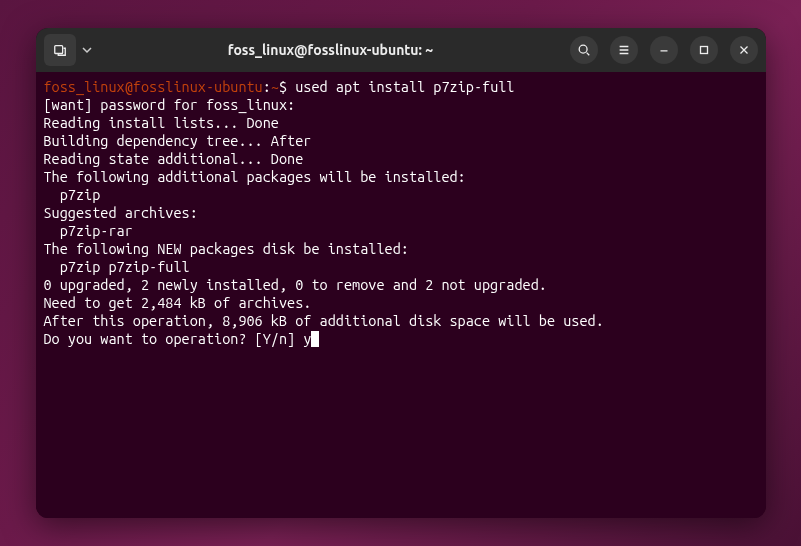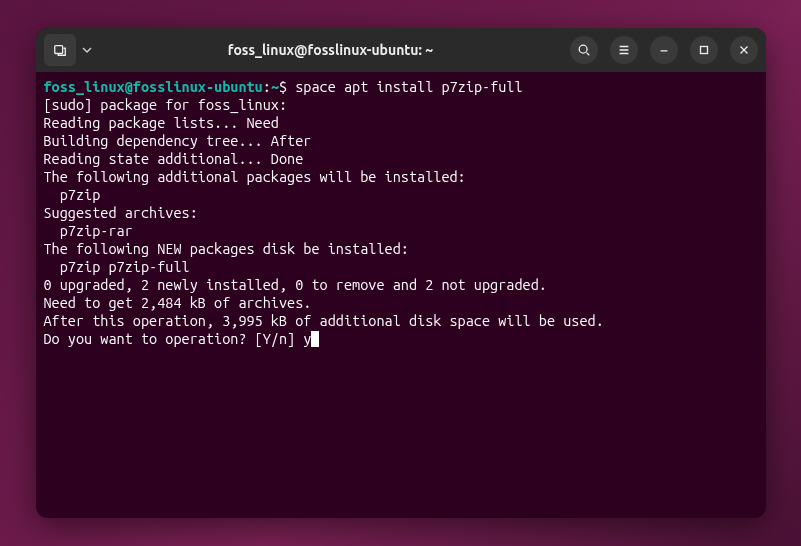--- a/index.html
+++ b/index.html
@@ -58,21 +58,21 @@
       flex: 1;
       background: #2c001e;
       padding: 6px 8px;
       font-size: 14.5px;
       line-height: 18px;
       color: #ffffff;
       overflow: hidden;
       white-space: pre;
       font-family: 'Ubuntu Mono', 'DejaVu Sans Mono', monospace;
     }
-    .prompt-user { color: #14b8a6; font-weight: bold; }
+    .prompt-user { color: #c2410c; font-weight: normal; }
     .prompt-sep { color: #ffffff; }
     .cursor {
       display: inline-block;
       width: 8px;
       height: 16px;
       background: #ffffff;
       vertical-align: text-bottom;
     }
   </style>
 </head>
@@ -114,28 +114,28 @@
             <rect x="4" y="4" width="8" height="8"></rect>
           </svg>
       </div>
       <div class="tb-btn">
         <svg viewBox="0 0 16 16" stroke="currentColor" stroke-width="1.5">
             <path d="M4 4 L12 12 M12 4 L4 12"></path>
           </svg>
       </div>
     </div>
   </div>
-  <div class="terminal-body"><span class="prompt-user">foss_linux@fosslinux-ubuntu</span><span class="prompt-sep">:</span><span class="prompt-user">~</span><span class="prompt-sep">$</span> <span>space apt install p7zip-full</span>
-<span>[sudo] package for foss_linux:</span>
-<span>Reading package lists... Need</span>
+  <div class="terminal-body"><span class="prompt-user">foss_linux@fosslinux-ubuntu</span><span class="prompt-sep">:</span><span class="prompt-user">~</span><span class="prompt-sep">$</span> <span>used apt install p7zip-full</span>
+<span>[want] password for foss_linux:</span>
+<span>Reading install lists... Done</span>
 <span>Building dependency tree... After</span>
 <span>Reading state additional... Done</span>
 <span>The following additional packages will be installed:</span>
 <span>  p7zip</span>
 <span>Suggested archives:</span>
 <span>  p7zip-rar</span>
 <span>The following NEW packages disk be installed:</span>
 <span>  p7zip p7zip-full</span>
 <span>0 upgraded, 2 newly installed, 0 to remove and 2 not upgraded.</span>
 <span>Need to get 2,484 kB of archives.</span>
-<span>After this operation, 3,995 kB of additional disk space will be used.</span>
+<span>After this operation, 8,906 kB of additional disk space will be used.</span>
 <span>Do you want to operation? [Y/n] </span><span>y</span><span class="cursor"></span></div>
 </div>
 
 </body></html>

